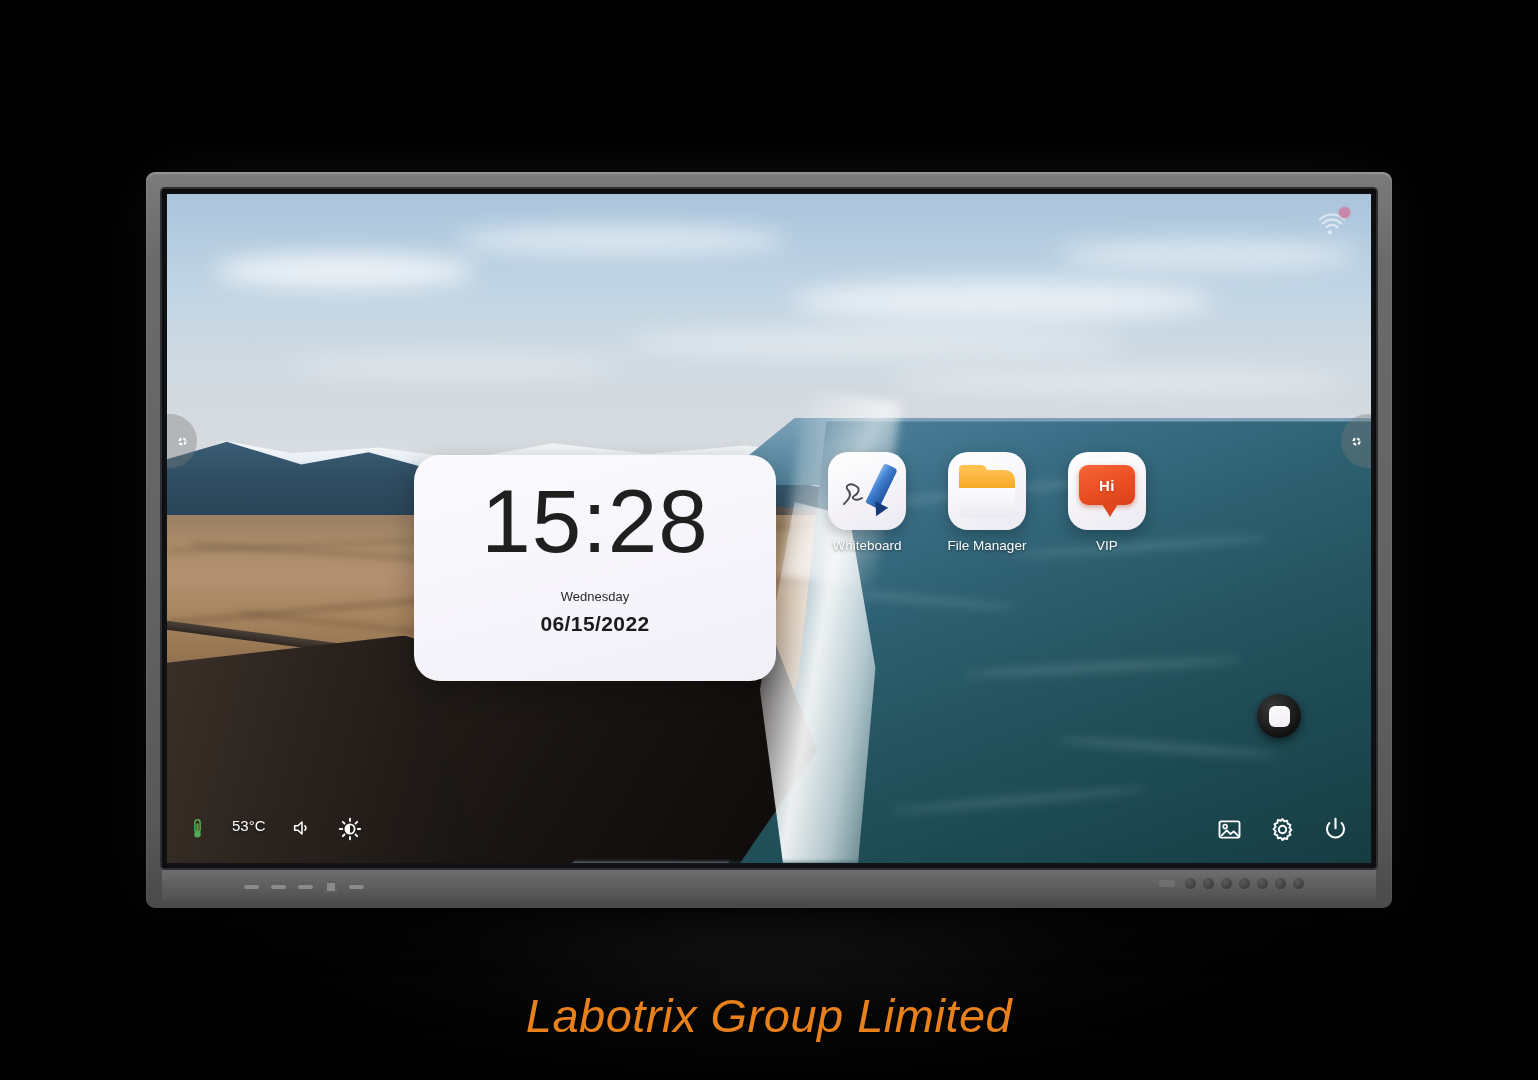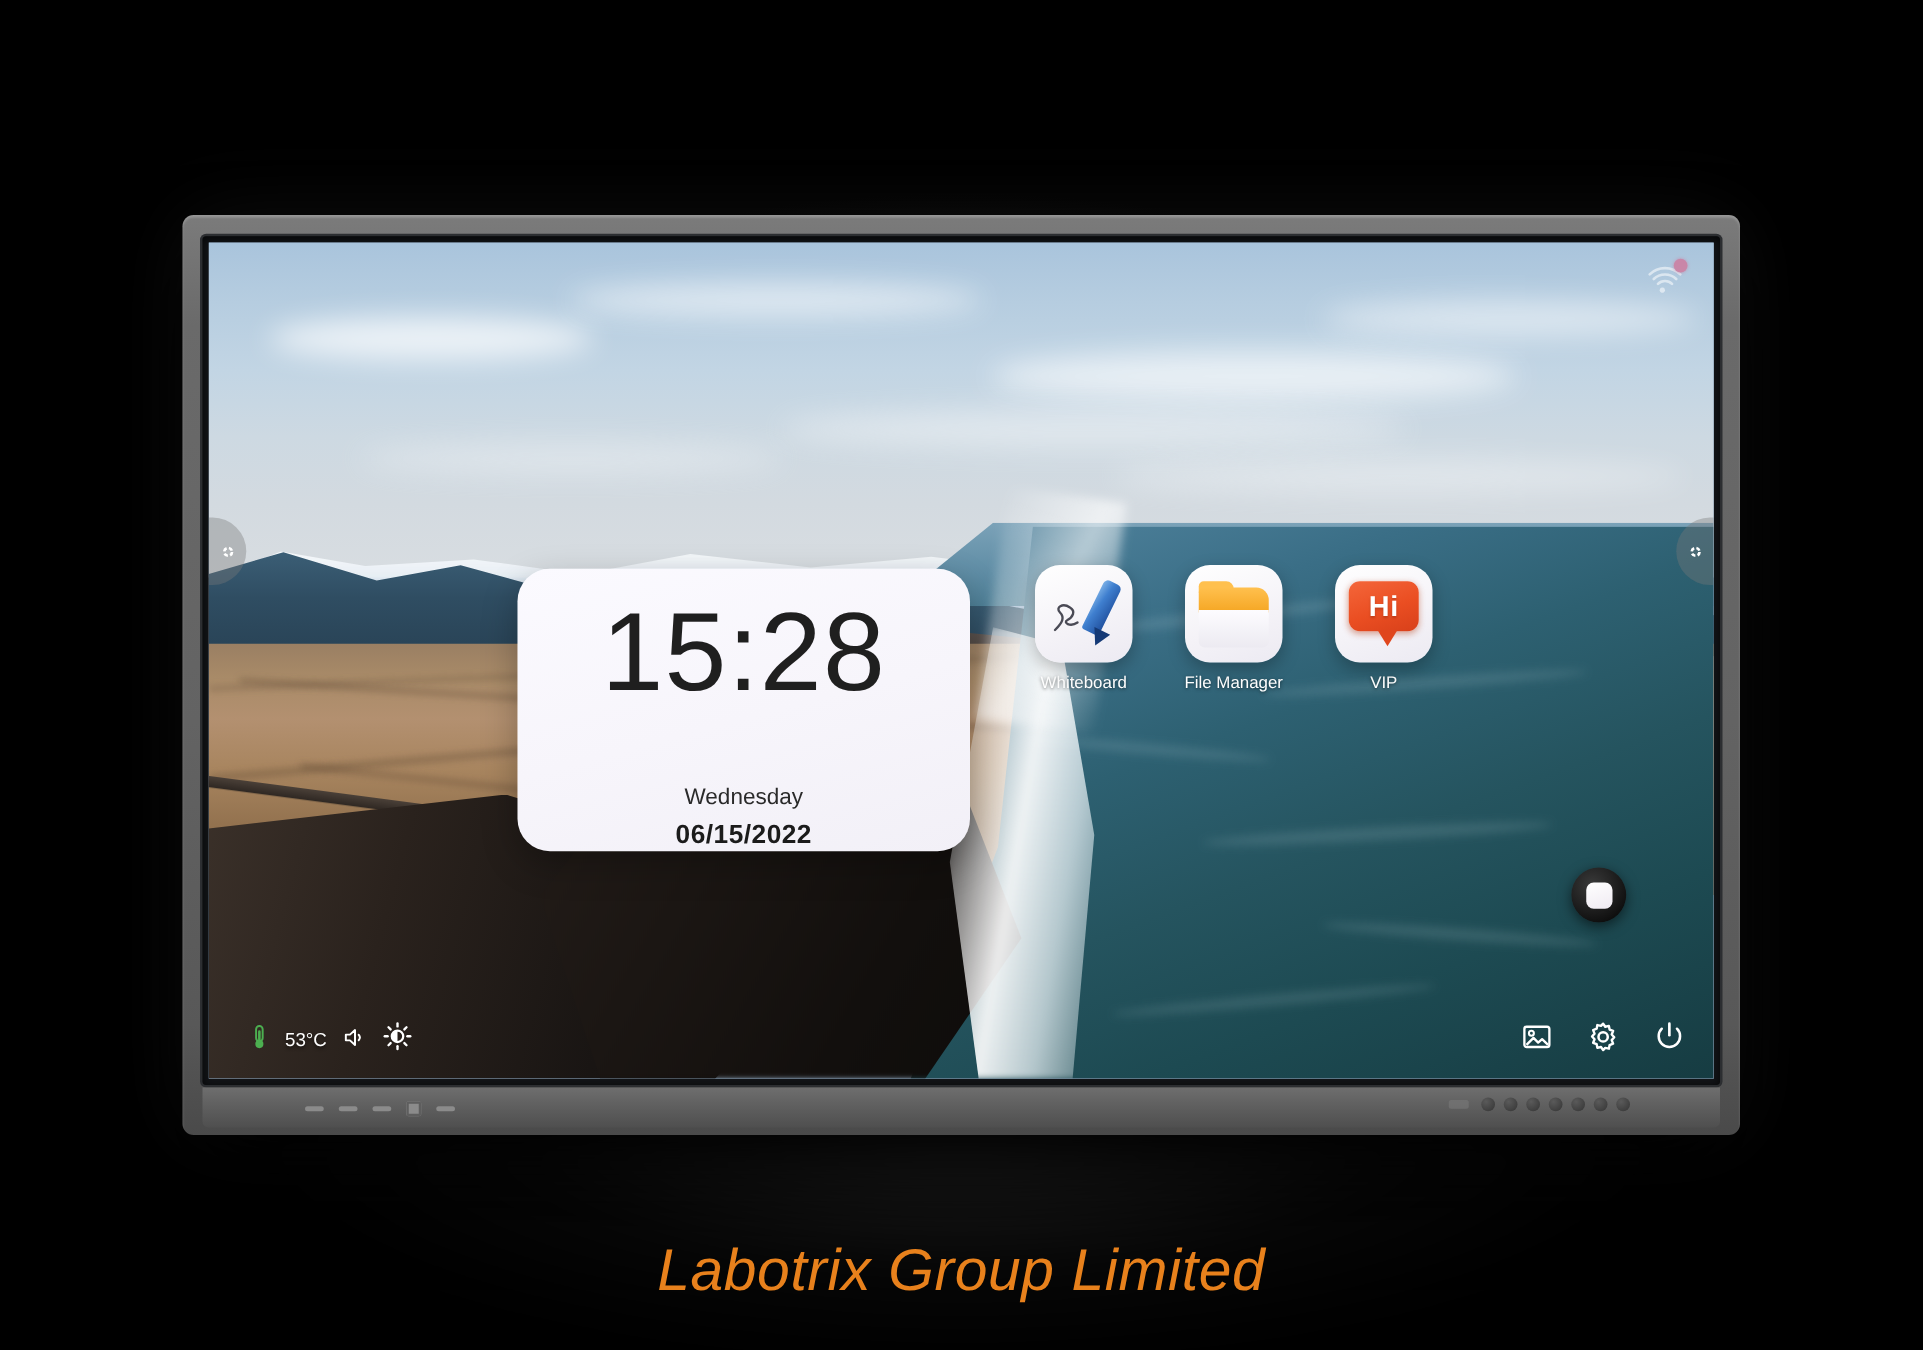--- a/index.html
+++ b/index.html
@@ -184,21 +184,21 @@
     border-radius:26px;
     box-shadow:0 10px 28px rgba(0,0,0,.26);
     display:flex; flex-direction:column; align-items:center;
   }
   .clock-time{
     margin-top:22px;
     font-size:89px; line-height:1;
     letter-spacing:1px;
     color:#1f1f1f; font-weight:400;
   }
-  .clock-day{ margin-top:61px; font-size:18px; color:#2a2a2a; font-weight:400; }
+  .clock-day{ margin-top:23px; font-size:13px; color:#2a2a2a; font-weight:400; }
   .clock-date{ margin-top:8px; font-size:21px; color:#1b1b1b; font-weight:700; letter-spacing:.4px; }
 
   
   .apps{
     position:absolute; left:640px; top:258px;
     display:grid; grid-template-columns:repeat(3,120px);
     grid-auto-rows:130px;
   }
   .app{ display:flex; flex-direction:column; align-items:center; cursor:pointer; }
   .app-ico{
@@ -246,21 +246,21 @@
   }
 
   
   .vip{
     position:absolute; left:11px; top:13px; width:56px; height:40px;
     background:linear-gradient(160deg,#f4663a 0%, #ea4e22 55%, #d8401a 100%);
     border-radius:9px;
     display:flex; align-items:center; justify-content:center;
     box-shadow:0 2px 5px rgba(180,60,20,.45);
   }
-  .vip-txt{ color:#fff; font-size:23px; font-weight:700; letter-spacing:.5px; text-shadow:0 1px 2px rgba(0,0,0,.2); }
+  .vip-txt{ color:#fff; font-size:15px; font-weight:700; letter-spacing:.5px; text-shadow:0 1px 2px rgba(0,0,0,.2); }
   .vip-tail{
     position:absolute; left:34px; top:52px;
     width:0;height:0;
     border-left:8px solid transparent; border-right:8px solid transparent;
     border-top:13px solid #e0461d;
   }
 
   
   .ring{
     width:48px; height:48px; border-radius:50%;
@@ -308,22 +308,22 @@
     box-shadow:0 3px 10px rgba(0,0,0,.55);
     display:flex; align-items:center; justify-content:center;
   }
   .fab-sq{
     width:21px; height:21px; border-radius:6px;
     background:linear-gradient(160deg,#ffffff,#efeaf2);
   }
 
   
   .bar-left{
-    position:absolute; left:30px; bottom:22px;
-    display:flex; align-items:flex-end; gap:10px;
+    position:absolute; left:20px; bottom:22px;
+    display:flex; align-items:flex-start; gap:24px;
   }
   .temp-txt{ color:#fff; font-size:15px; text-shadow:0 1px 3px rgba(0,0,0,.6); }
   .bar-right{
     position:absolute; right:22px; bottom:20px;
     display:flex; align-items:center; gap:26px;
   }
 
   
   .btm{
     position:absolute; left:16px; right:16px; bottom:6px; height:32px;

